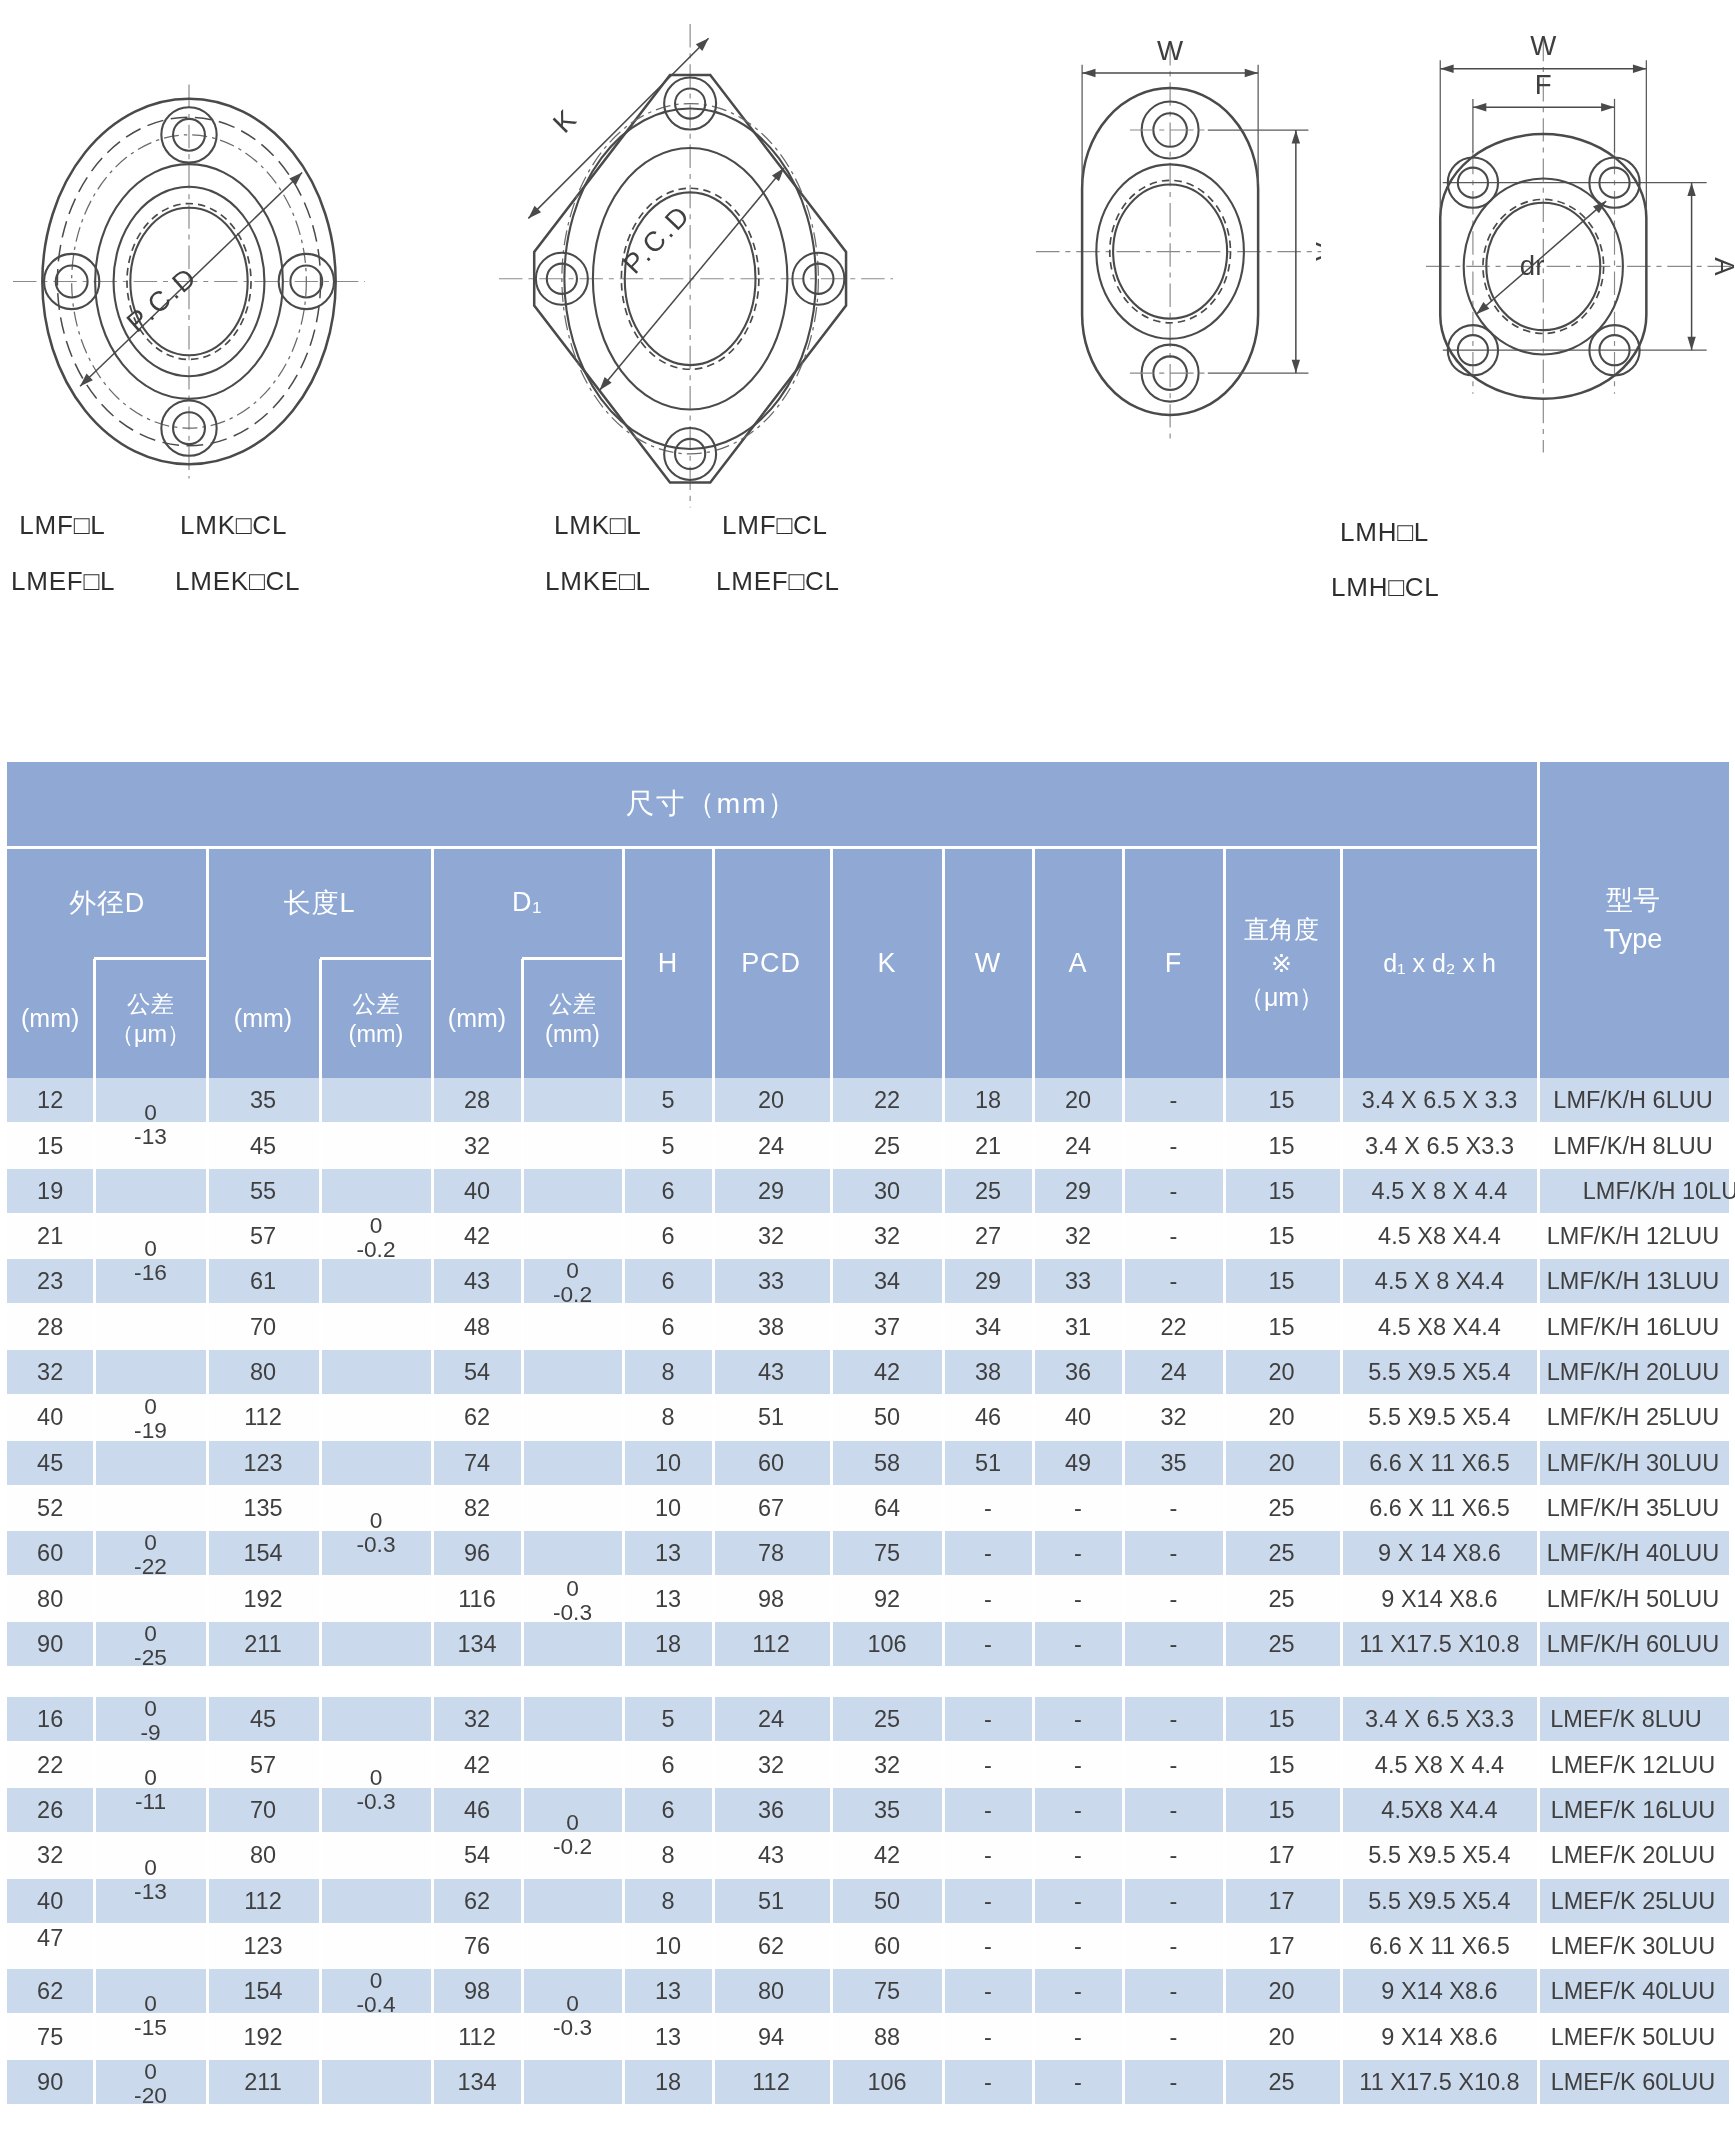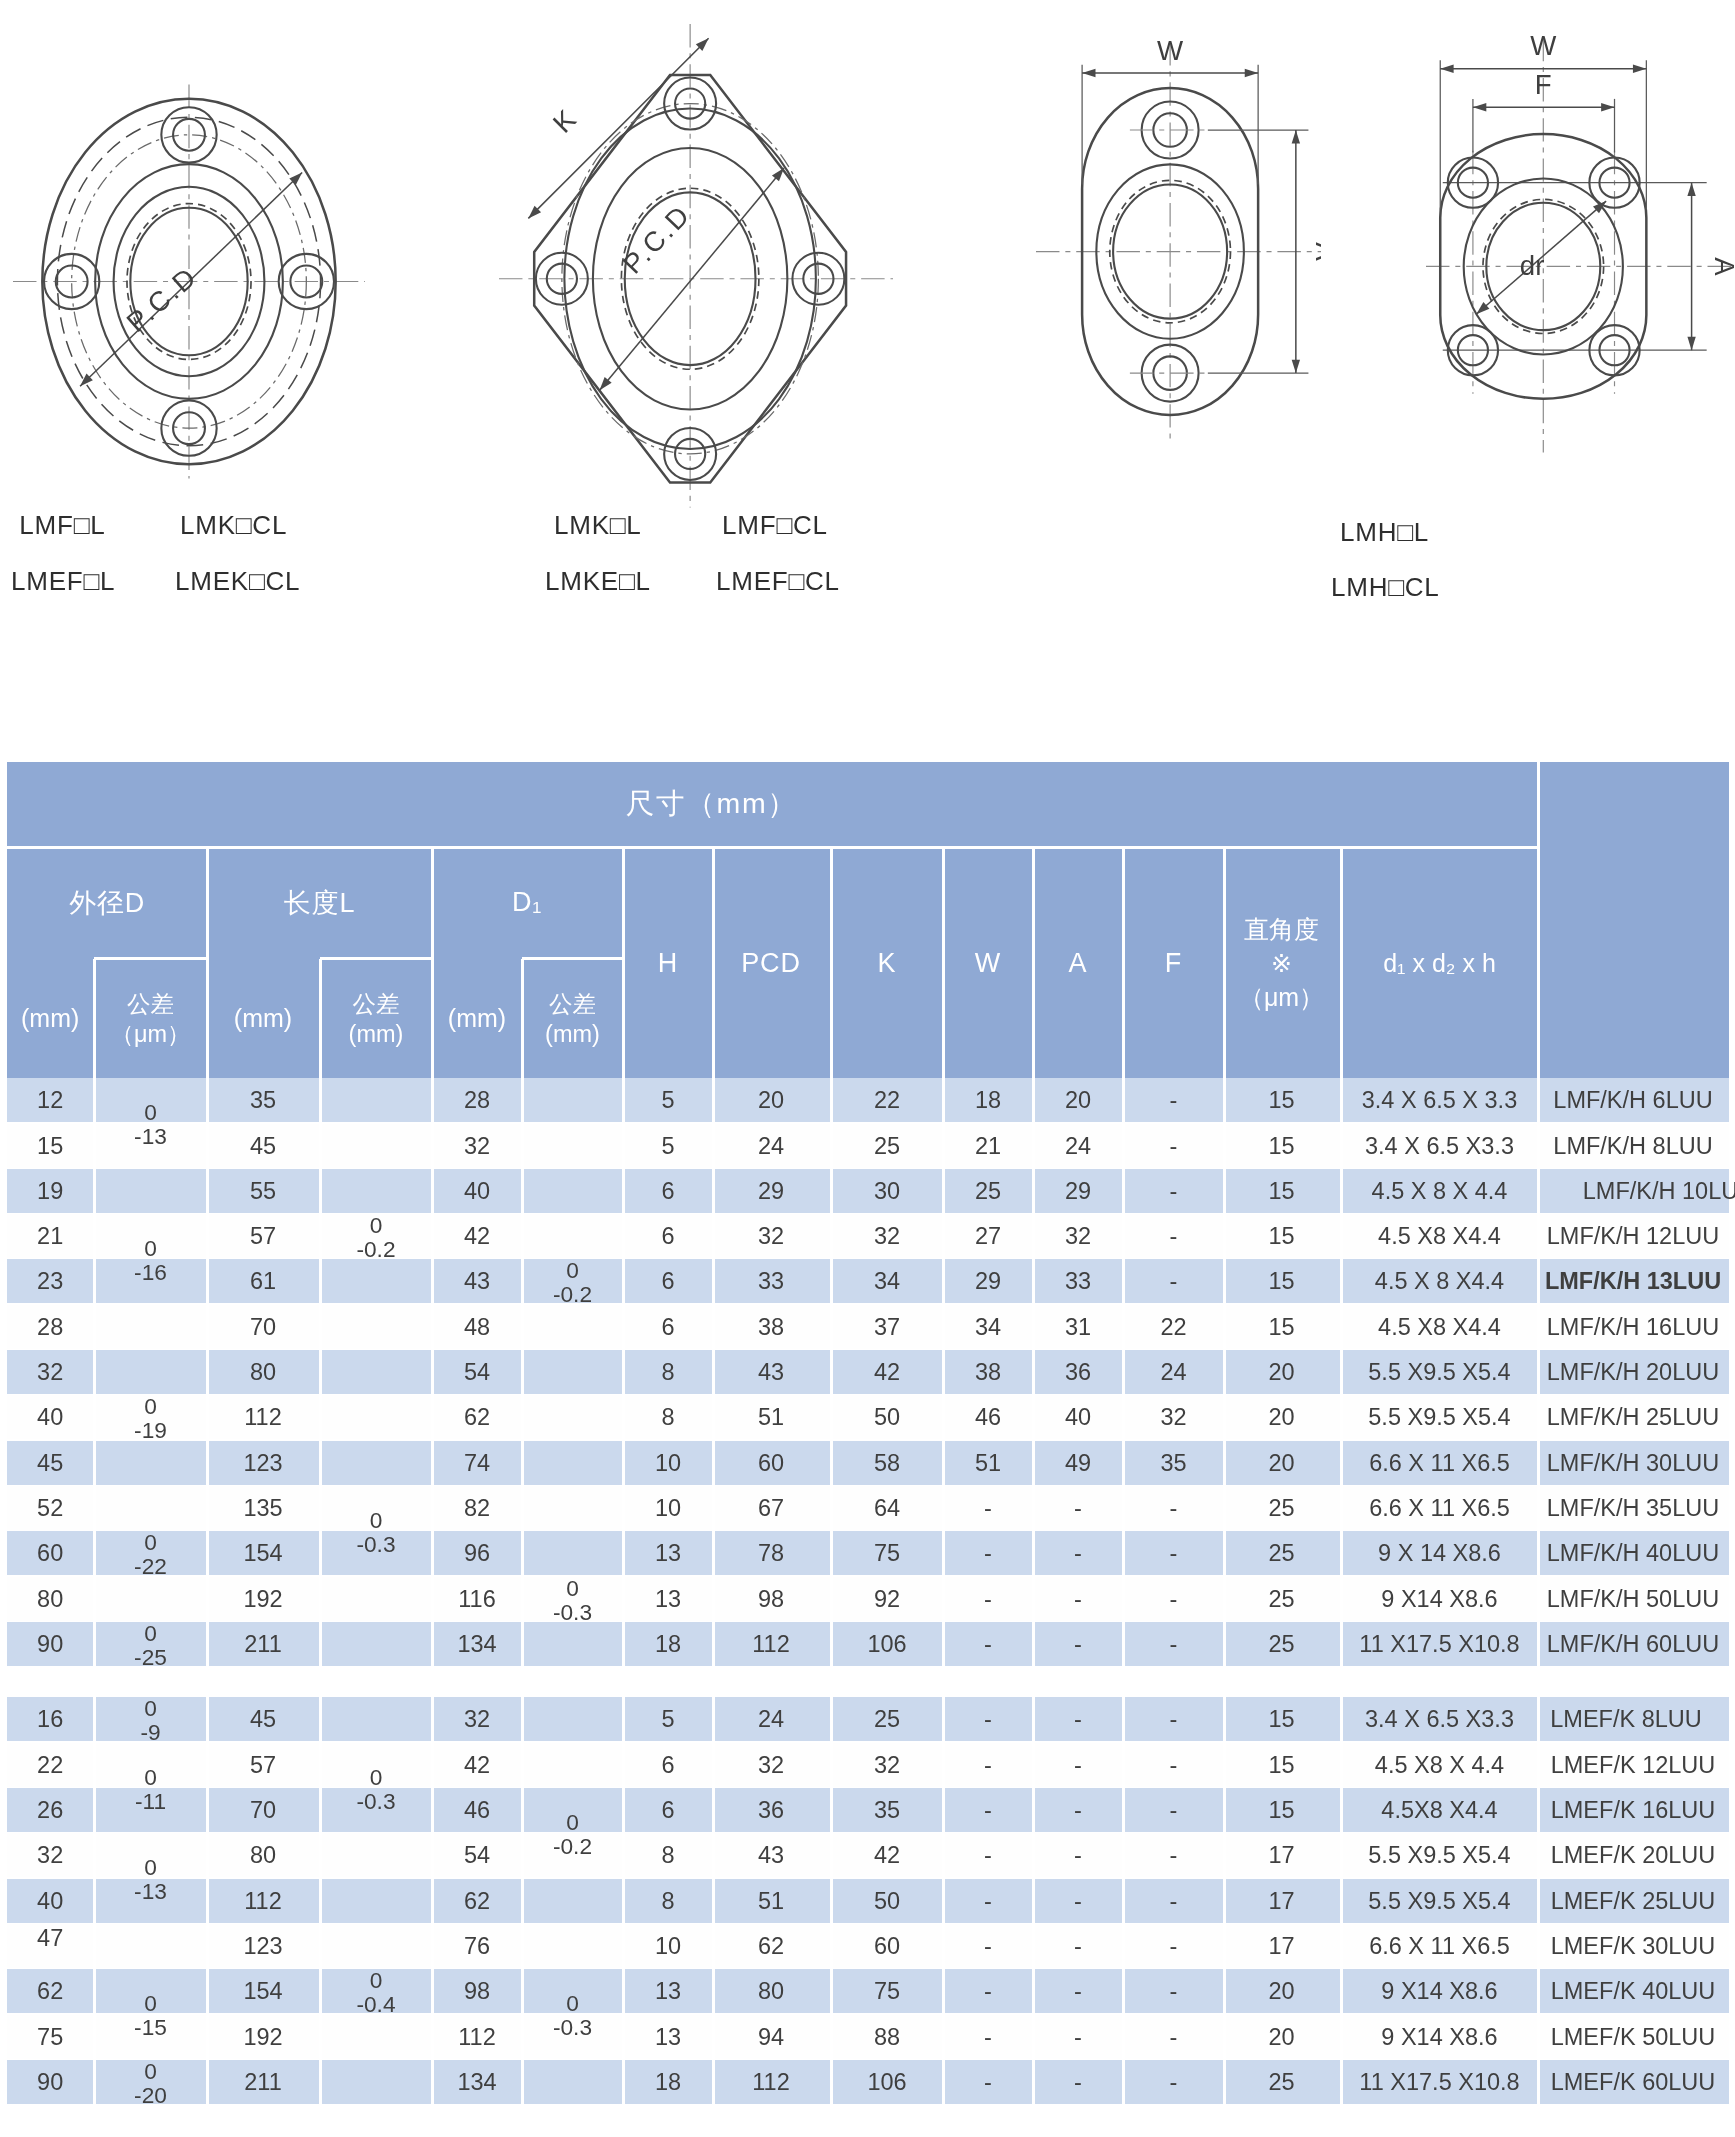--- a/index.html
+++ b/index.html
@@ -167,20 +167,24 @@
     <div class="abs lbl" style="left: 11px; top: 566px; width: 269px; height: 37px;">LMEF□L</div>
     <div class="abs lbl" style="left: 175px; top: 566px; width: 269px; height: 37px;">LMEK□CL</div>
     <div class="abs lbl" style="left: 554px; top: 510px; width: 269px; height: 37px;">LMK□L</div>
     <div class="abs lbl" style="left: 722px; top: 510px; width: 269px; height: 37px;">LMF□CL</div>
     <div class="abs lbl" style="left: 545px; top: 566px; width: 269px; height: 37px;">LMKE□L</div>
     <div class="abs lbl" style="left: 716px; top: 566px; width: 269px; height: 37px;">LMEF□CL</div>
     <div class="abs lbl" style="left: 1340px; top: 517px; width: 269px; height: 37px;">LMH□L</div>
     <div class="abs lbl" style="left: 1331px; top: 572px; width: 269px; height: 37px;">LMH□CL</div>
     <div class="abs" style="left: 6.7px; top: 762px; width: 1722px; height: 316px; background: rgb(143, 169, 212);"></div>
     <div class="abs hc f34" style="left: 6.7px; top: 762px; width: 1410px; height: 84px;">尺寸（mm）</div>
+    <div class="abs vc typecell" style="left: 1538px; top: 762px; width: 190px; height: 316px;">
+      <div>型号</div>
+      <div>Type</div>
+    </div>
     <div class="abs" style="left: 6.7px; top: 846px; width: 1531px; height: 2.5px; background: rgb(255, 255, 255);"></div>
     <div class="abs" style="left: 1537px; top: 762px; width: 2.5px; height: 316px; background: rgb(255, 255, 255);"></div>
     <div class="abs" style="left: 206px; top: 848px; width: 2.5px; height: 230px; background: rgb(255, 255, 255);"></div>
     <div class="abs" style="left: 431px; top: 848px; width: 2.5px; height: 230px; background: rgb(255, 255, 255);"></div>
     <div class="abs" style="left: 622px; top: 848px; width: 2.5px; height: 230px; background: rgb(255, 255, 255);"></div>
     <div class="abs" style="left: 712px; top: 848px; width: 2.5px; height: 230px; background: rgb(255, 255, 255);"></div>
     <div class="abs" style="left: 830px; top: 848px; width: 2.5px; height: 230px; background: rgb(255, 255, 255);"></div>
     <div class="abs" style="left: 942px; top: 848px; width: 2.5px; height: 230px; background: rgb(255, 255, 255);"></div>
     <div class="abs" style="left: 1032px; top: 848px; width: 2.5px; height: 230px; background: rgb(255, 255, 255);"></div>
     <div class="abs" style="left: 1122px; top: 848px; width: 2.5px; height: 230px; background: rgb(255, 255, 255);"></div>
@@ -301,21 +305,21 @@
     <div class="abs cell" style="left: 207px; top: 1259px; width: 112px; height: 45px;">61</div>
     <div class="abs cell" style="left: 432px; top: 1259px; width: 90px; height: 45px;">43</div>
     <div class="abs cell" style="left: 623px; top: 1259px; width: 90px; height: 45px;">6</div>
     <div class="abs cell" style="left: 712px; top: 1259px; width: 118px; height: 45px;">33</div>
     <div class="abs cell" style="left: 831px; top: 1259px; width: 112px; height: 45px;">34</div>
     <div class="abs cell" style="left: 943px; top: 1259px; width: 90px; height: 45px;">29</div>
     <div class="abs cell" style="left: 1033px; top: 1259px; width: 90px; height: 45px;">33</div>
     <div class="abs cell" style="left: 1123px; top: 1259px; width: 101px; height: 45px;">-</div>
     <div class="abs cell" style="left: 1223px; top: 1259px; width: 117px; height: 45px;">15</div>
     <div class="abs cell" style="left: 1341px; top: 1259px; width: 197px; height: 45px;">4.5 X 8 X4.4</div>
-    <div class="abs cell" style="left: 1538px; top: 1259px; width: 190px; height: 45px; font-weight: bold;">LMF/K/H 13LUU</div>
+    <div class="abs cell" style="left: 1538px; top: 1259px; width: 190px; height: 45px;">LMF/K/H 13LUU</div>
     <div class="abs cell" style="left: 6.7px; top: 1305px; width: 87px; height: 45px;">28</div>
     <div class="abs cell" style="left: 207px; top: 1305px; width: 112px; height: 45px;">70</div>
     <div class="abs cell" style="left: 432px; top: 1305px; width: 90px; height: 45px;">48</div>
     <div class="abs cell" style="left: 623px; top: 1305px; width: 90px; height: 45px;">6</div>
     <div class="abs cell" style="left: 712px; top: 1305px; width: 118px; height: 45px;">38</div>
     <div class="abs cell" style="left: 831px; top: 1305px; width: 112px; height: 45px;">37</div>
     <div class="abs cell" style="left: 943px; top: 1305px; width: 90px; height: 45px;">34</div>
     <div class="abs cell" style="left: 1033px; top: 1305px; width: 90px; height: 45px;">31</div>
     <div class="abs cell" style="left: 1123px; top: 1305px; width: 101px; height: 45px;">22</div>
     <div class="abs cell" style="left: 1223px; top: 1305px; width: 117px; height: 45px;">15</div>

